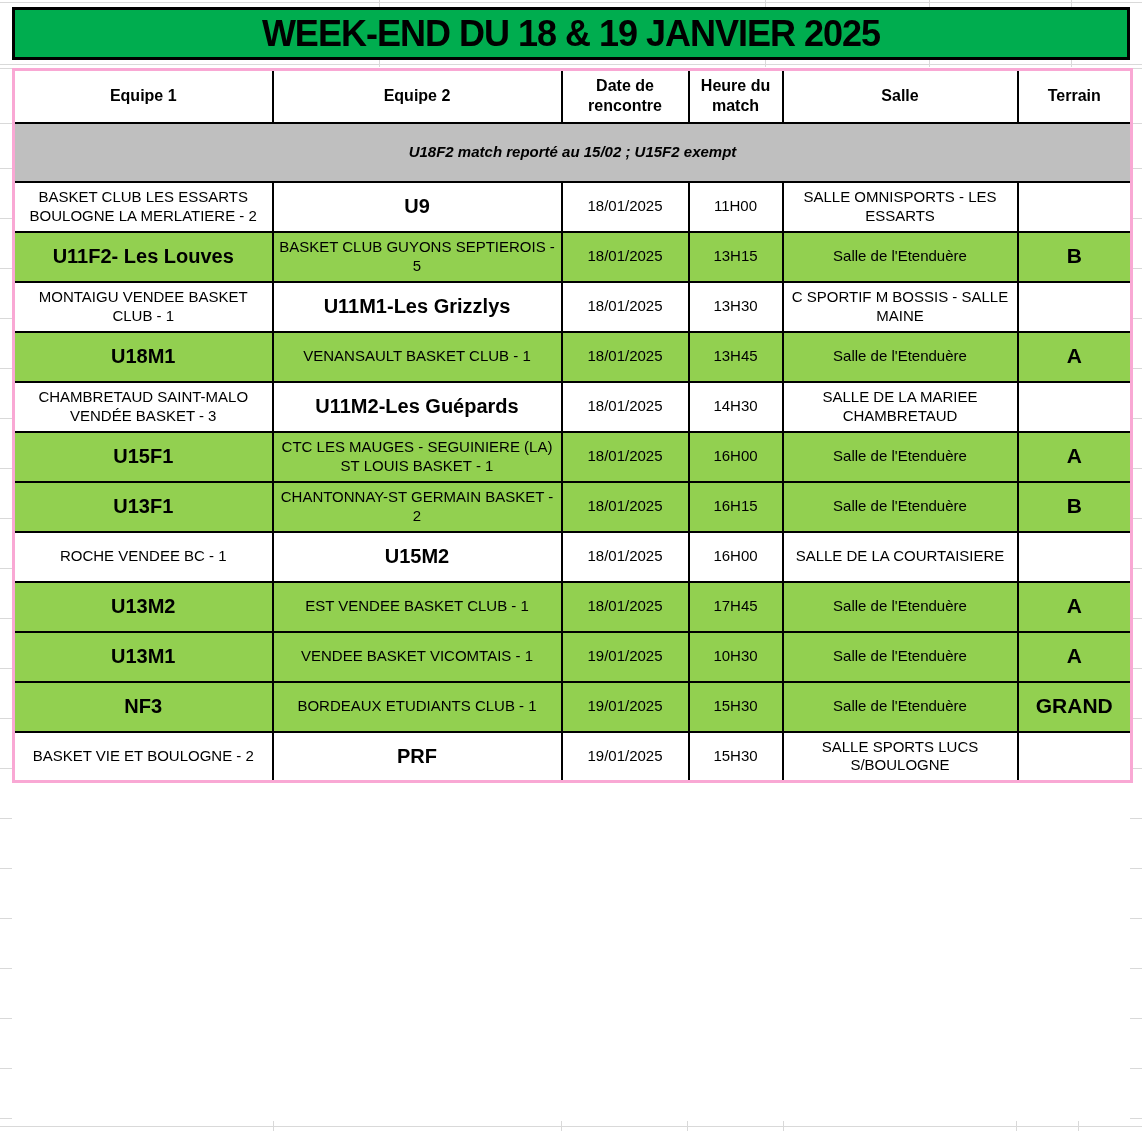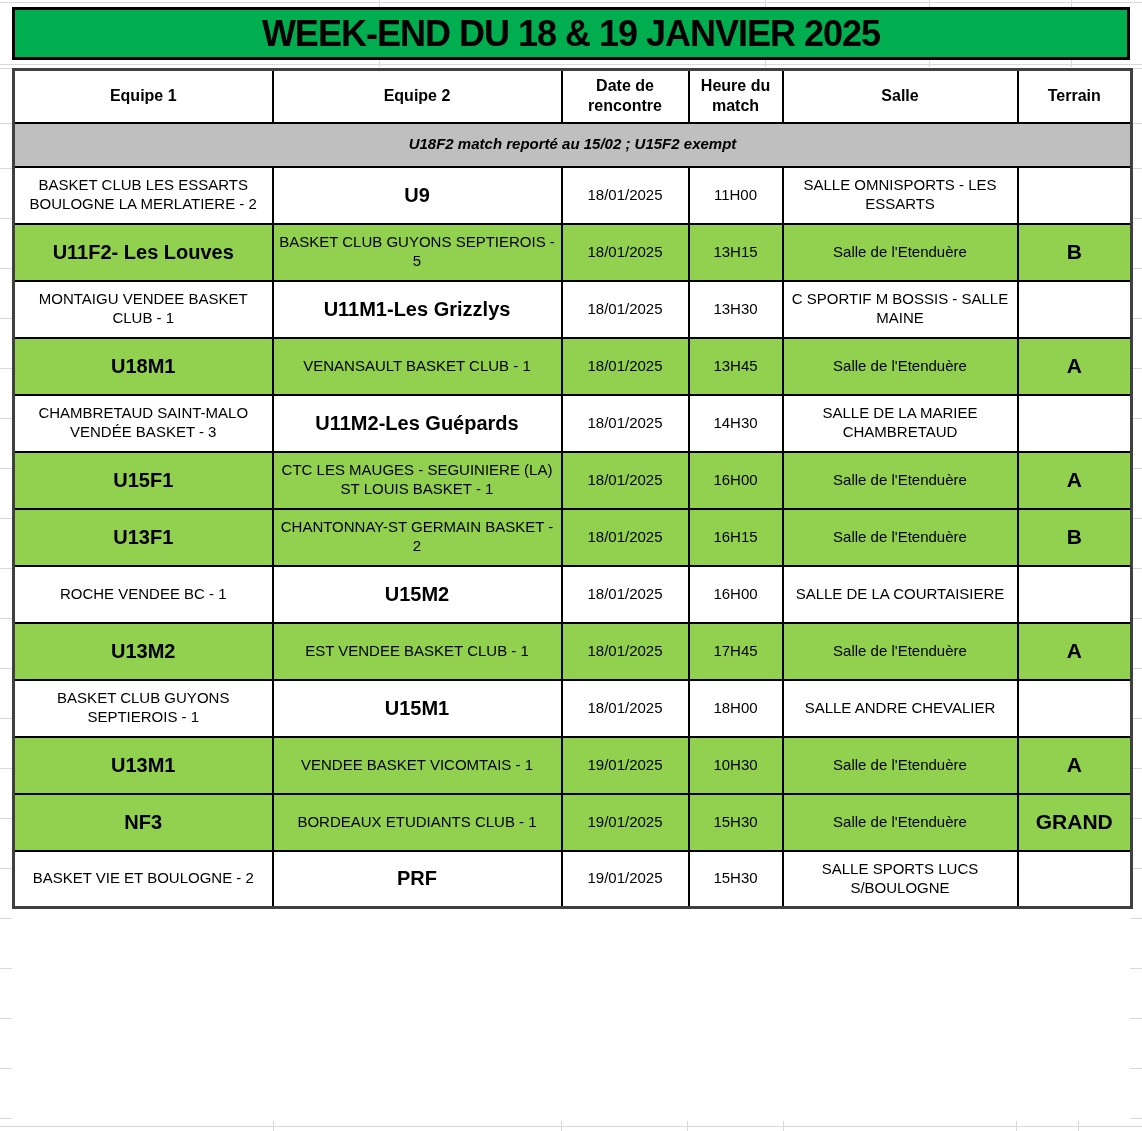--- a/index.html
+++ b/index.html
@@ -36,39 +36,39 @@
     white-space: nowrap;
   }
 
   
   table.schedule {
     position: absolute; left: 12px; top: 68px;
     width: 1118px;
     border-collapse: collapse;
     table-layout: fixed;
     background: #ffffff;
-    border: 3px solid #404040;
+    border: 3px solid #f9a8d4;
     z-index: 2;
   }
   table.schedule th, table.schedule td {
     border: 2px solid #000;
     text-align: center;
     vertical-align: middle;
     padding: 2px 4px;
     overflow: hidden;
     line-height: 1.25;
   }
   tr.hdr-row { height: 53px; }
   tr.hdr-row th { font-size: 16px; font-weight: bold; background: #ffffff; }
-  tr.notice-row { height: 44px; }
+  tr.notice-row { height: 59px; }
   tr.notice-row td {
     background: #bfbfbf;
     font-size: 15px; font-weight: bold; font-style: italic;
   }
-  tbody.rows tr { height: 57px; }
+  tbody.rows tr { height: 50px; }
   tbody.rows td { font-size: 15px; }
   tr.row-green td { background: #92d050; }
   tr.row-white td { background: #ffffff; }
   
   tr.row-green td.eq1, tr.row-white td.eq2 { font-size: 20px; font-weight: bold; }
   tbody.rows td.terrain { font-size: 21px; font-weight: bold; }
 </style>
 </head>
 <body>
 
@@ -226,28 +226,20 @@
       <td class="terrain"></td>
     </tr>
         <tr class="row-green">
       <td class="eq1">U13M2</td>
       <td class="eq2">EST VENDEE BASKET CLUB - 1</td>
       <td class="date">18/01/2025</td>
       <td class="heure">17H45</td>
       <td class="salle">Salle de l'Etenduère</td>
       <td class="terrain">A</td>
     </tr>
-        <tr class="row-white">
-      <td class="eq1">BASKET CLUB GUYONS SEPTIEROIS - 1</td>
-      <td class="eq2">U15M1</td>
-      <td class="date">18/01/2025</td>
-      <td class="heure">18H00</td>
-      <td class="salle">SALLE ANDRE CHEVALIER</td>
-      <td class="terrain"></td>
-    </tr>
         <tr class="row-green">
       <td class="eq1">U13M1</td>
       <td class="eq2">VENDEE BASKET VICOMTAIS - 1</td>
       <td class="date">19/01/2025</td>
       <td class="heure">10H30</td>
       <td class="salle">Salle de l'Etenduère</td>
       <td class="terrain">A</td>
     </tr>
         <tr class="row-green">
       <td class="eq1">NF3</td>

